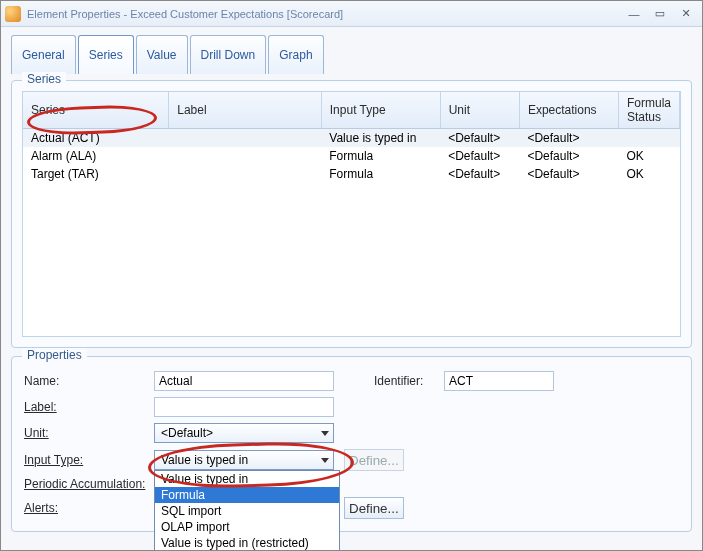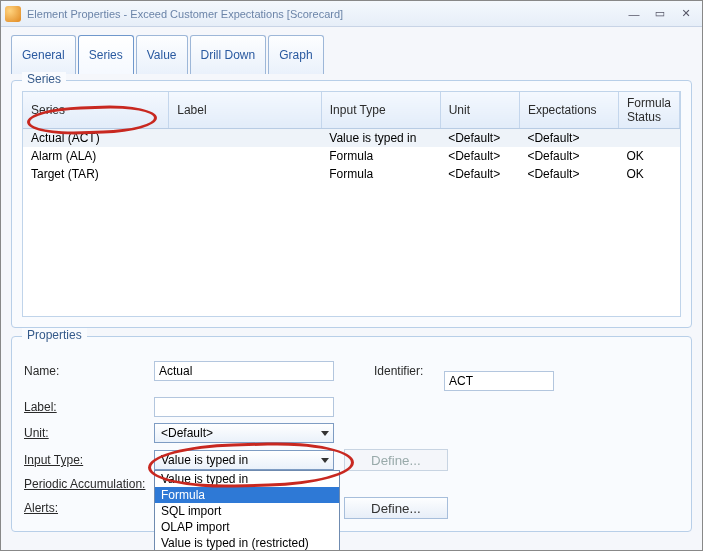--- a/index.html
+++ b/index.html
@@ -169,21 +169,21 @@
   .combo .arrow {
     width: 0; height: 0;
     border-left: 4px solid transparent;
     border-right: 4px solid transparent;
     border-top: 5px solid #333;
   }
   .btn {
     height: 22px;
     border: 1px solid #a7bedb;
     background: linear-gradient(#fdfeff,#e7eef8);
-    padding: 0 26px;
+    padding: 0 4px;
     margin-left: 10px;
     cursor: pointer;
     color: #333;
   }
   .btn.disabled {
     color: #9aa;
     border-color: #c8d4e2;
     background: #f4f6fa;
     cursor: default;
   }
@@ -296,21 +296,21 @@
     </div>
 
     <div class="groupbox props-box">
       <span class="legend">Properties</span>
 
       <div class="prop-row">
         <label>Name:</label>
         <input type="text" style="width: 180px;" value="Actual">
         <div class="ident-block">
           <label>Identifier:</label>
-          <input type="text" style="width: 110px; margin-top: 20px;" value="ACT">
+          <input type="text" style="width: 110px;" value="ACT">
         </div>
       </div>
 
       <div class="prop-row">
         <label class="underline">Label:</label>
         <input type="text" style="width: 180px;" value="">
       </div>
 
       <div class="prop-row">
         <label class="underline">Unit:</label>

